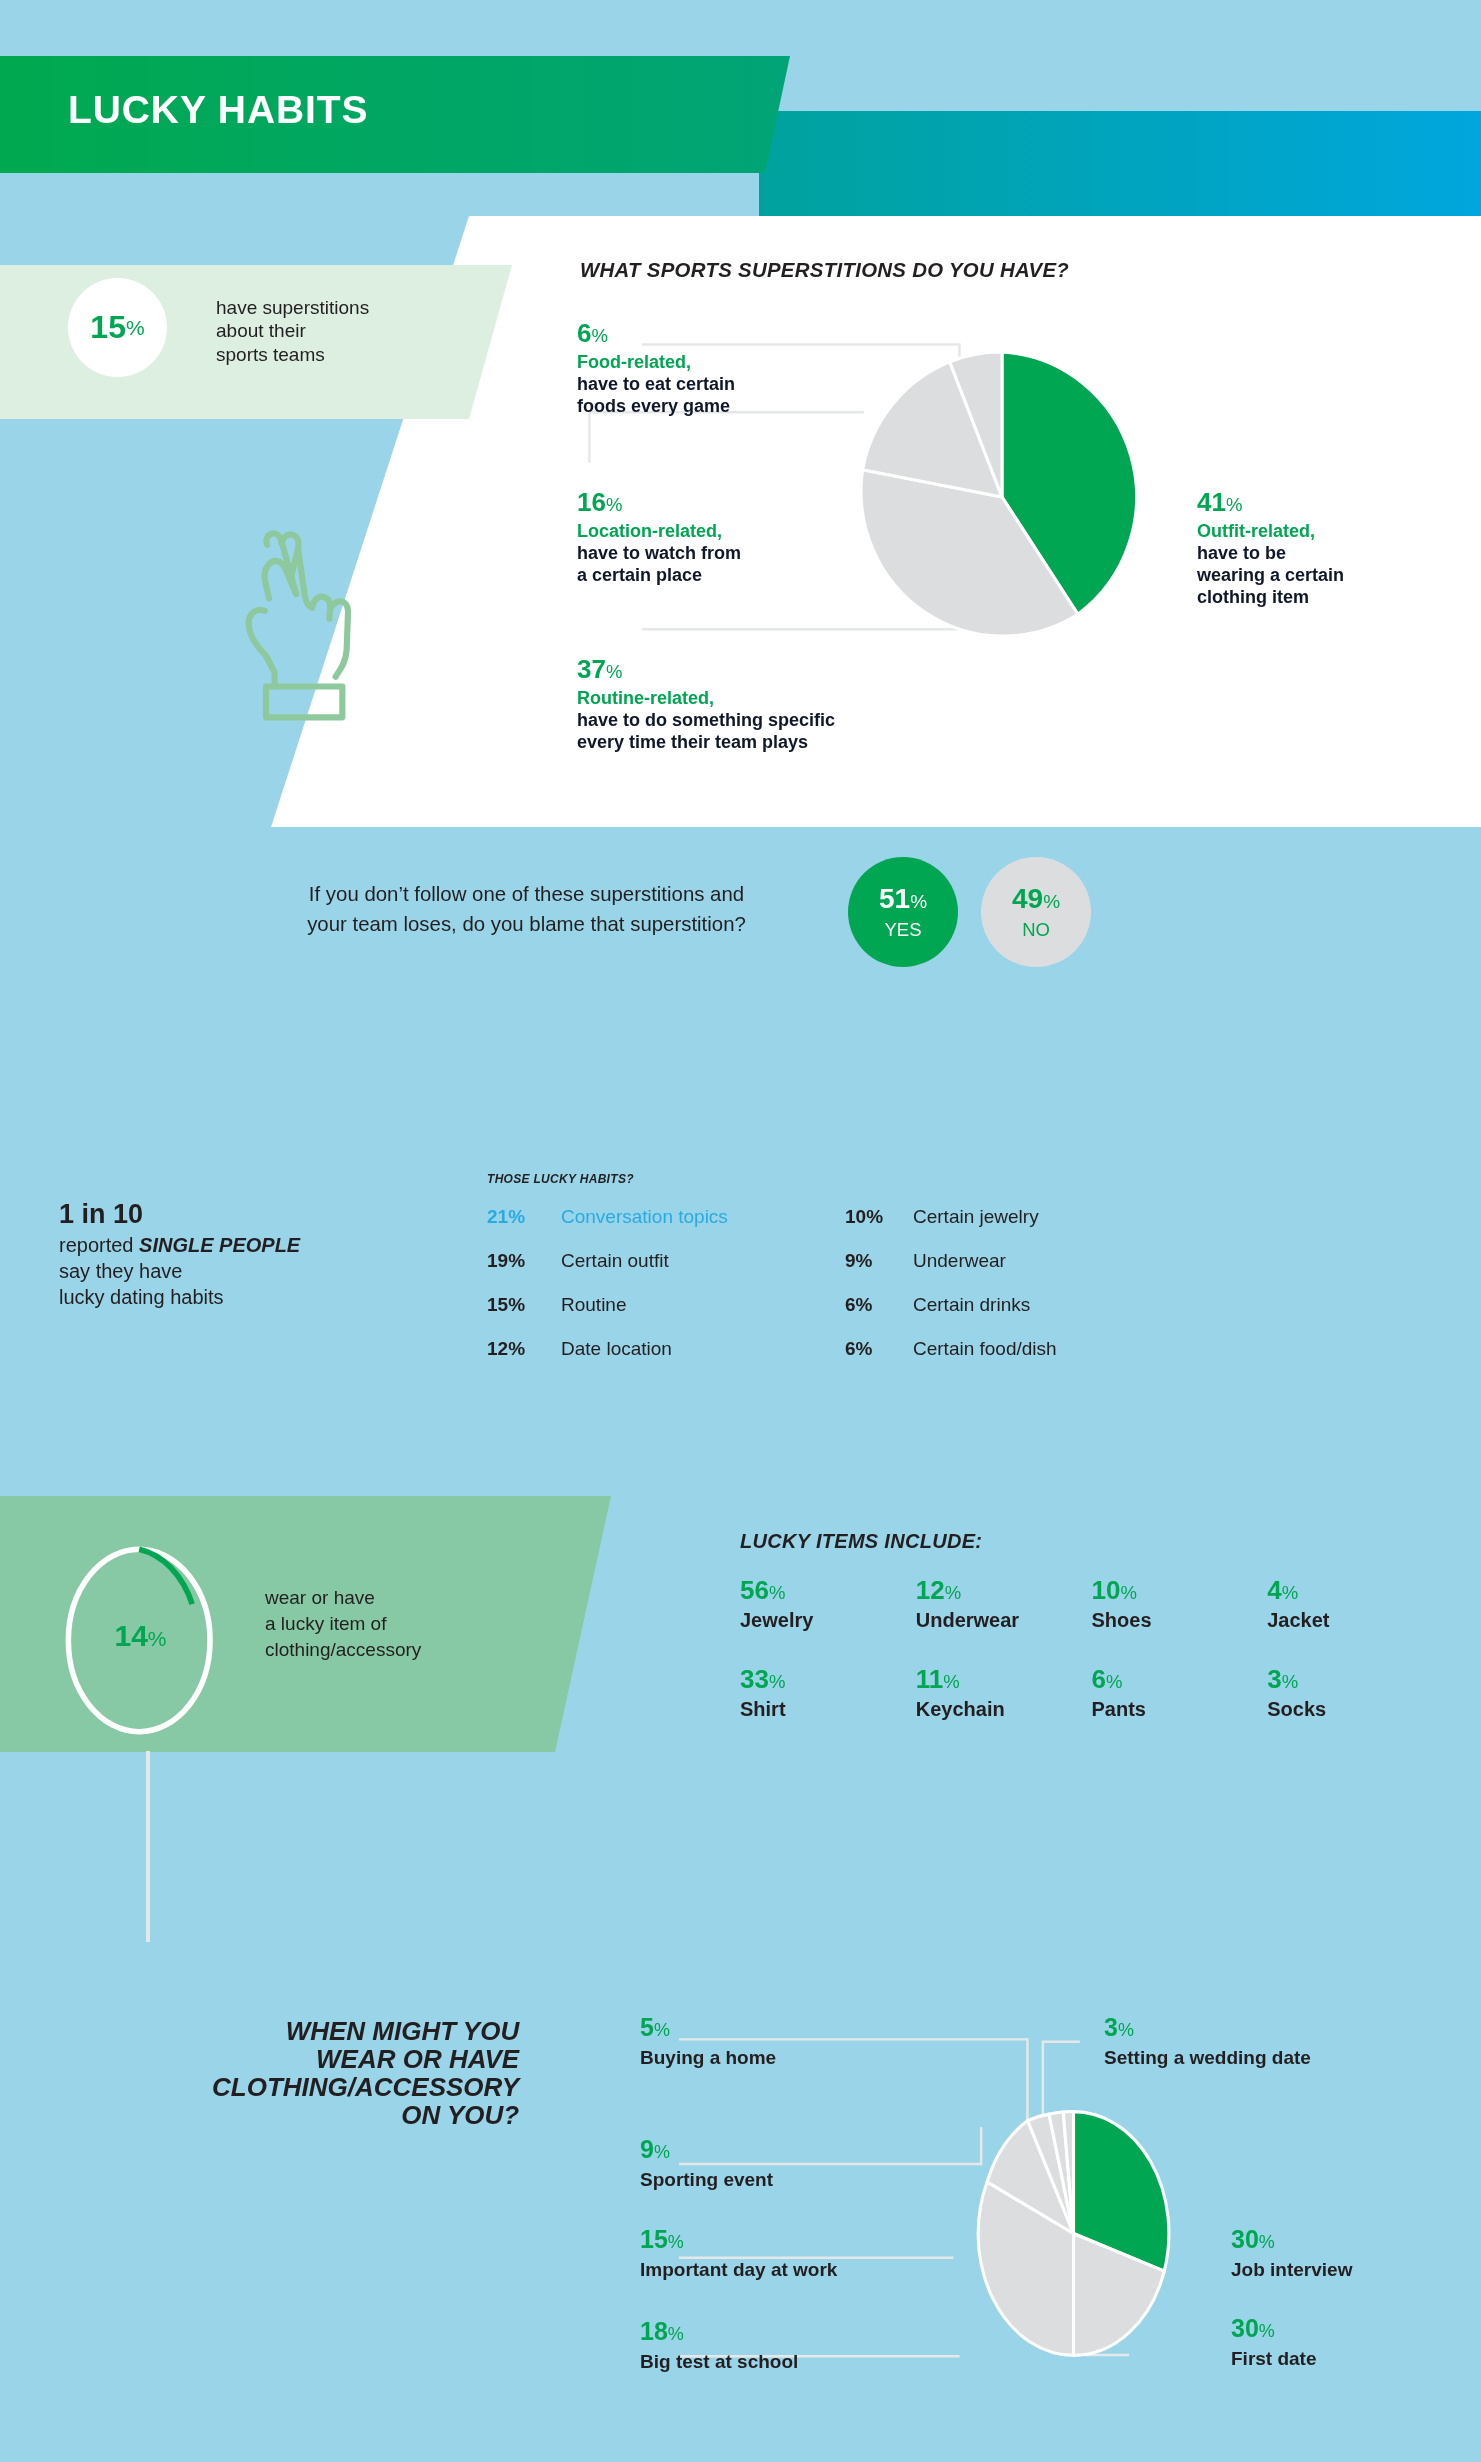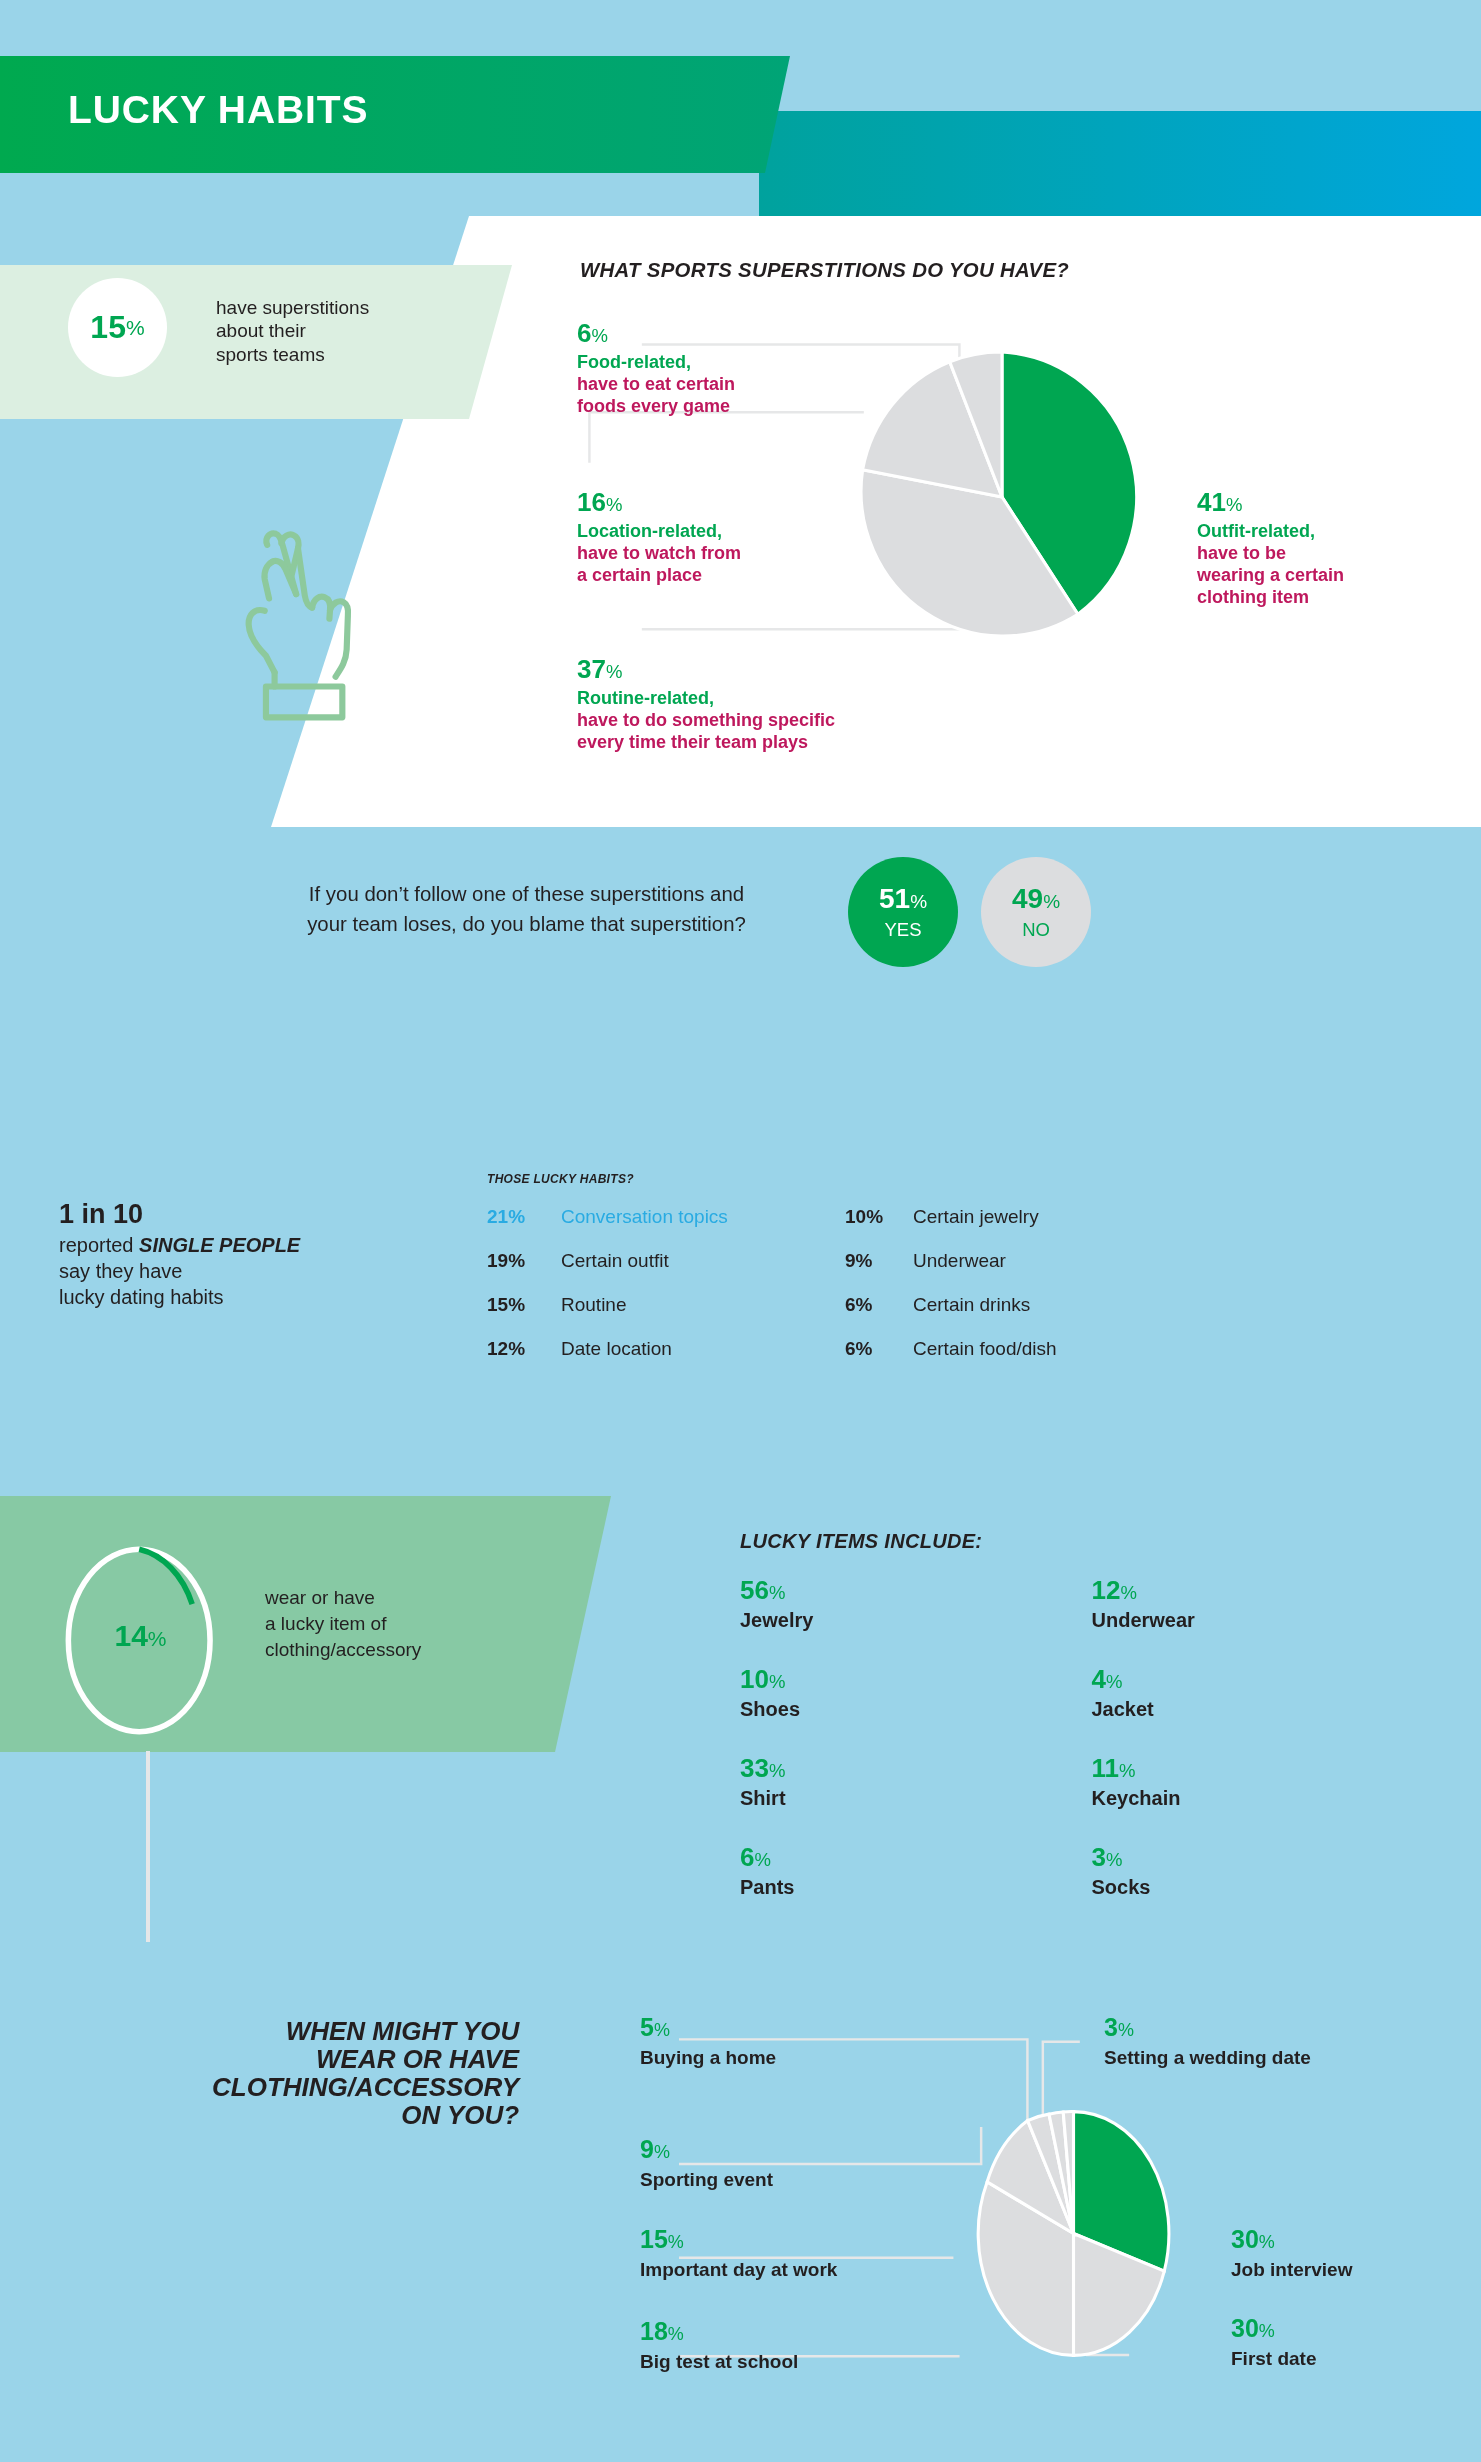--- a/index.html
+++ b/index.html
@@ -77,21 +77,21 @@
     font-size: 20.4px; font-weight: 700; font-style: italic; color: #231f20;
     letter-spacing: 0.3px;
   }
   .pie1-wrap { position: absolute; left: 860px; top: 352px; width: 284px; height: 290px; }
   .leader1 { position: absolute; left: 574px; top: 321px; width: 444px; height: 370px; }
 
   .lbl { position: absolute; }
   .lbl .pv { font-size: 26px; font-weight: 700; color: #00a651; line-height: 30px; }
   .lbl .pv .pc { font-size: 18.5px; font-weight: 400; }
   .lbl .hd { font-size: 18px; font-weight: 700; color: #00a651; line-height: 22px; }
-  .lbl .bd { font-size: 18px; font-weight: 700; color: #be185d; line-height: 22px; }
+  .lbl .bd { font-size: 18px; font-weight: 700; color: #0f172a; line-height: 22px; }
 
   .lbl-6   { left: 577px;  top: 318px; }
   .lbl-16  { left: 577px;  top: 487px; }
   .lbl-37  { left: 577px;  top: 654px; }
   .lbl-41  { left: 1197px; top: 487px; }
 
   
   .blame-text {
     position: absolute; left: 215px; top: 879px; width: 623px;
     text-align: center; font-size: 20.4px; line-height: 30px; color: #231f20;
@@ -127,21 +127,21 @@
   .donut { position: absolute; left: 64px; top: 1545px; width: 151px; height: 191px; }
   .donut-label { position: absolute; left: 79px; top: 1619px; width: 123px;
       text-align: center; font-size: 30px; font-weight: 700; color: #00a651; }
   .donut-label .pc { font-size: 21px; font-weight: 400; }
   .gp-text { position: absolute; left: 265px; top: 1585px;
       font-size: 19px; line-height: 26px; color: #231f20; }
 
   .li-title { position: absolute; left: 740px; top: 1530px;
       font-size: 20px; font-weight: 700; font-style: italic; color: #231f20; letter-spacing: 0.3px; }
   .li-grid { position: absolute; left: 740px; top: 1576px; width: 703px;
-      display: grid; grid-template-columns: repeat(2, 1fr); row-gap: 32px; }
+      display: grid; grid-template-columns: repeat(4, 1fr); row-gap: 32px; }
   .li-grid .v { font-size: 26px; font-weight: 700; color: #00a651; line-height: 28px; }
   .li-grid .v .pc { font-size: 18.5px; font-weight: 400; }
   .li-grid .k { font-size: 20px; font-weight: 700; color: #231f20; line-height: 26px; }
 
   
   .vline { position: absolute; left: 146px; top: 1751px; width: 4.3px; height: 191px; background: #e6e7e8; }
 
   
   .fifty { position: absolute; left: 200px; top: 1835px; }
   .fifty .l1 { font-size: 23px; color: #231f20; line-height: 32px; }

